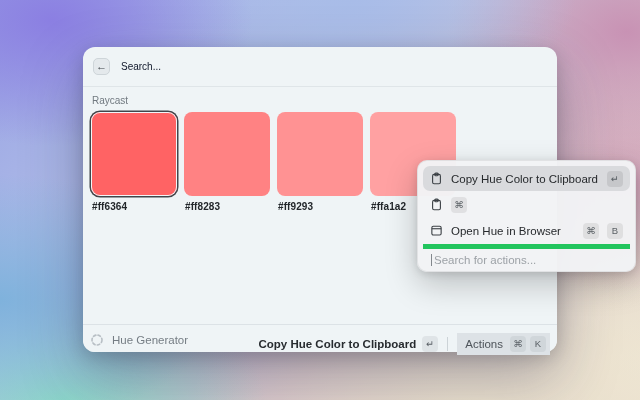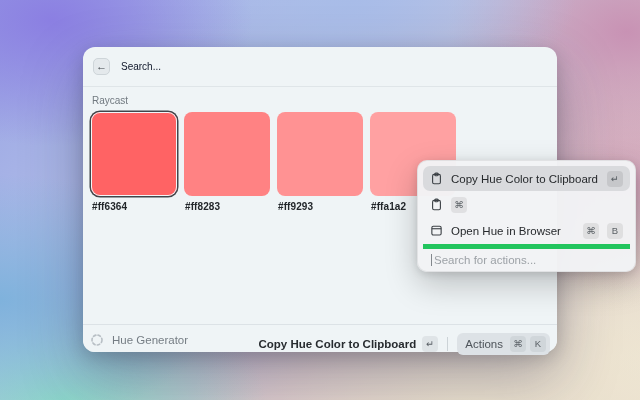--- a/index.html
+++ b/index.html
@@ -68,21 +68,21 @@
   .footer-right { display: flex; align-items: center; }
   .primary-action-label { font-size: 11.5px; font-weight: 700; color: #272b2f; margin-right: 6px; }
   .key-badge {
     min-width: 16px; height: 16px; padding: 0 3px; border-radius: 4px;
     background: #dfe4e7; color: #5b6167; font-size: 9.5px;
     display: inline-flex; align-items: center; justify-content: center; line-height: 1;
   }
   .footer-divider { width: 1px; height: 14px; background: #ccd3d7; margin: 0 9px; }
   .actions-group {
     display: flex; align-items: center; gap: 4px;
-    background: #dde2e6; border-radius: 6px; padding: 3px 4px 3px 8px;
+    background: #dde2e6; border-radius: 0; padding: 3px 4px 3px 8px;
   }
   .actions-group .key-badge { background: #d0d6da; }
   .actions-label { font-size: 11.5px; color: #4e545a; margin-right: 3px; }
 
   
   .action-menu {
     position: absolute; right: 4px; top: 160px; width: 219px;
     background: rgba(242,243,245,.97); border-radius: 10px;
     border: 1px solid rgba(0,0,0,.07);
     box-shadow: 0 12px 32px rgba(0,0,0,.22), 0 2px 8px rgba(0,0,0,.12);

